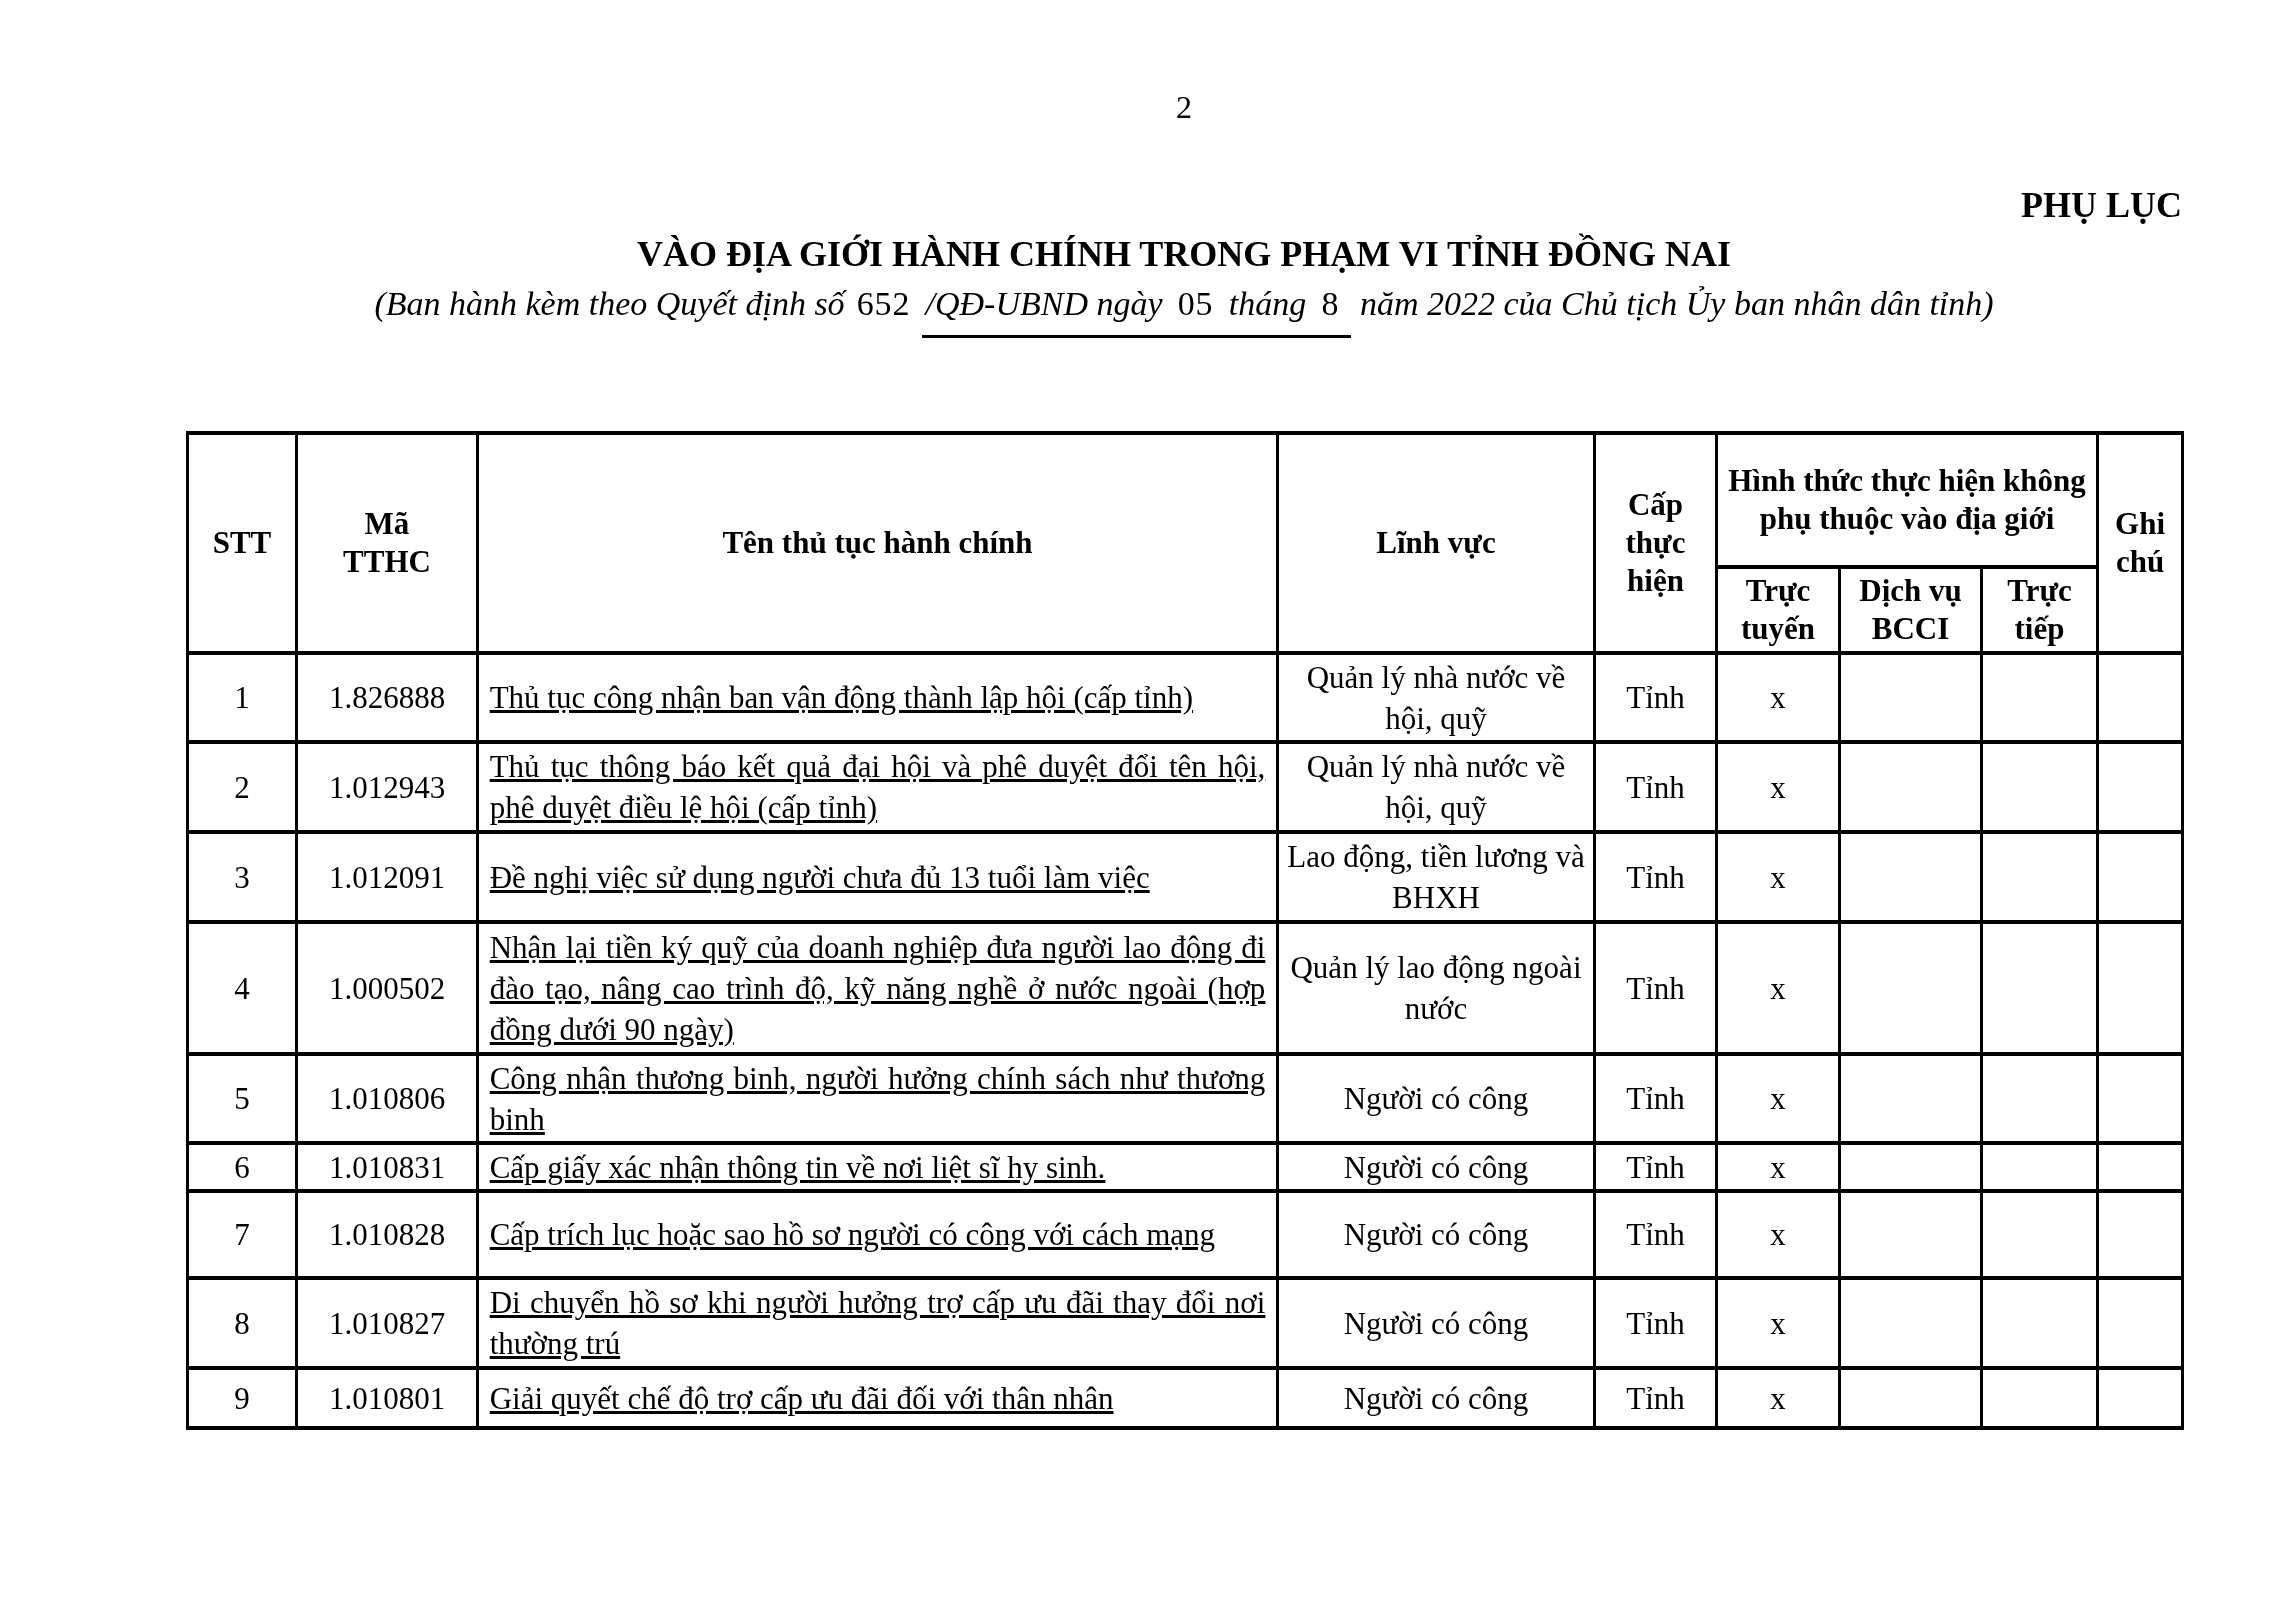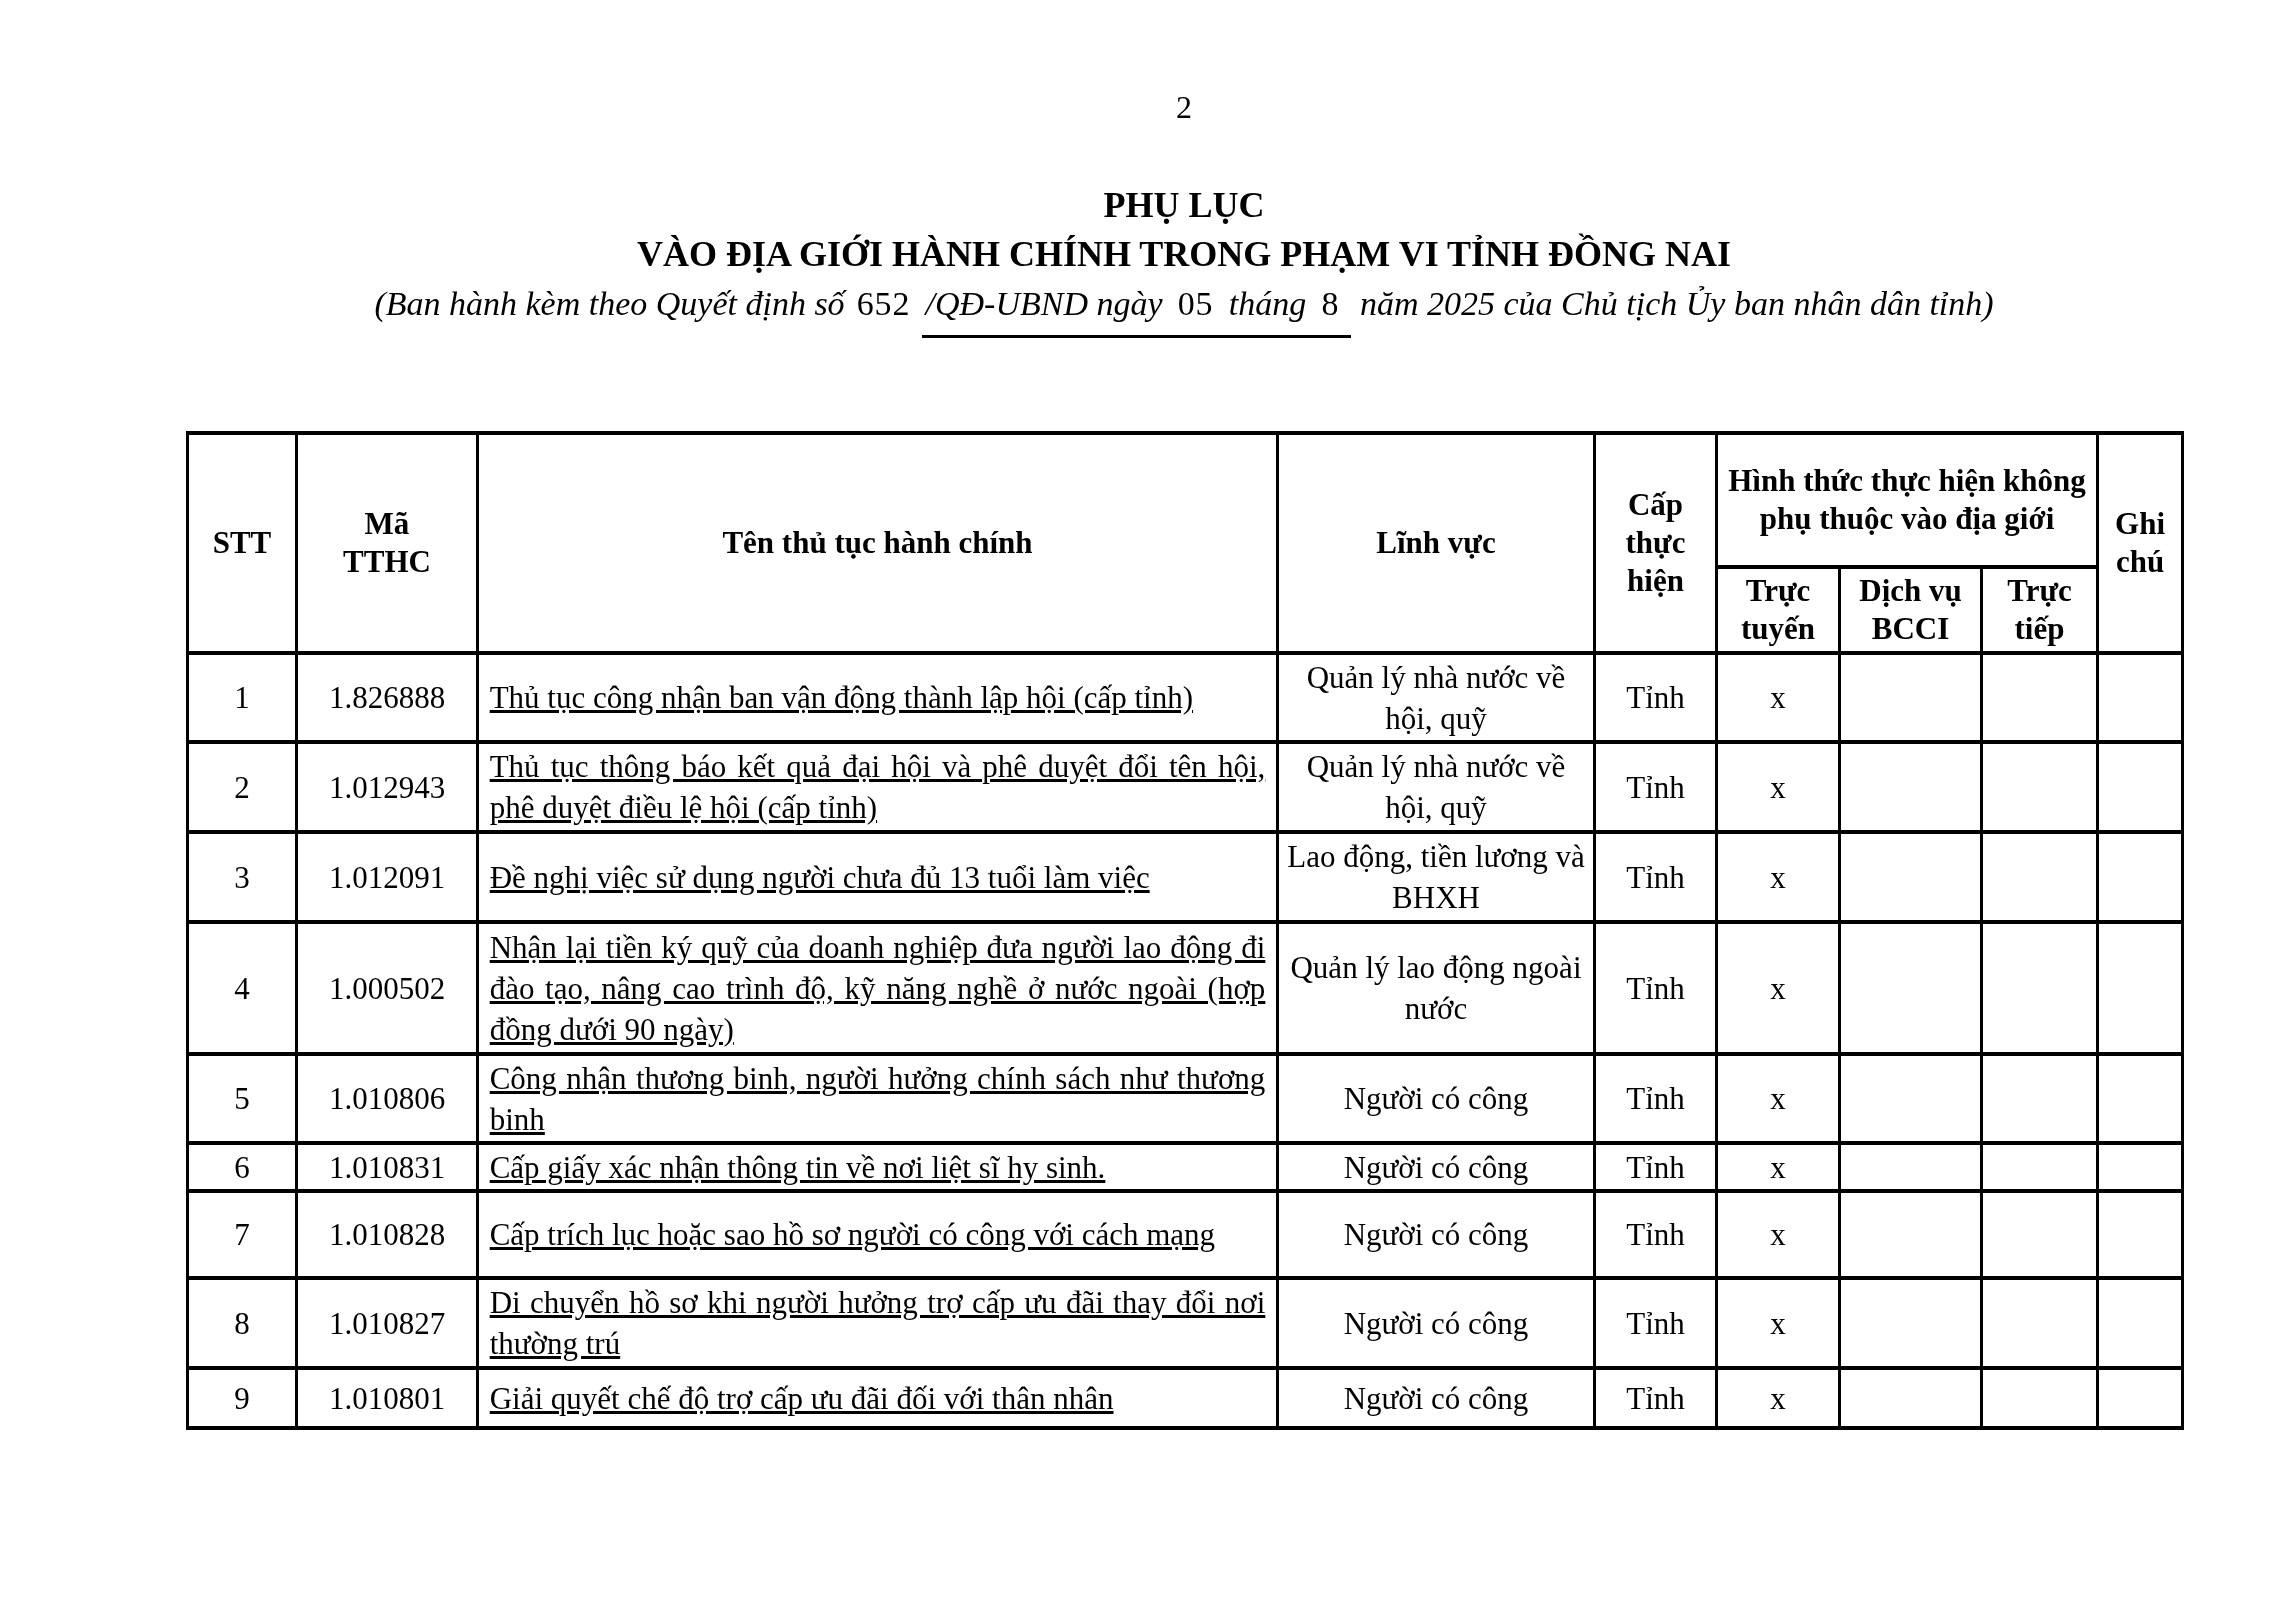--- a/index.html
+++ b/index.html
@@ -11,21 +11,21 @@
   }
   .doc{margin-left:186px;width:1996px;}
   .page-num{
     padding-top:89px;text-align:center;
     font-size:32px;line-height:37px;
   }
   .title{
     text-align:center;font-weight:bold;
     font-size:36px;line-height:49px;
   }
-  .title-1{margin-top:55px;}
+  .title-1{margin-top:55px;text-align:right;}
   .citation{
     text-align:center;font-style:italic;
     font-size:34px;line-height:44px;margin-top:3.1px;
   }
   .citation .num{
     font-style:normal;
     padding:0 12.2px;
     letter-spacing:0.8px;
     text-align:right;
   }
@@ -73,21 +73,21 @@
 </head>
 <body>
 
 <div class="doc">
 
   <div class="page-num">2</div>
 
   <div class="title title-1">PHỤ LỤC</div>
   <div class="title">VÀO ĐỊA GIỚI HÀNH CHÍNH TRONG PHẠM VI TỈNH ĐỒNG NAI</div>
 
-  <div class="citation"><span>(Ban hành kèm theo Quyết định số</span><span class="num">652</span><span class="fill-line"><span style="padding: 0px 3.1px;">/QĐ-UBND ngày</span><span class="num">05</span><span style="padding: 0px 3.1px;">tháng</span><span class="num">8</span></span> <span>năm 2025 của Chủ tịch Ủy ban nhân dân tỉnh)</span></div>
+  <div class="citation"><span>(Ban hành kèm theo Quyết định số</span><span class="num">652</span><span class="fill-line"><span style="padding: 0px 3.1px;">/QĐ-UBND ngày</span><span class="num">05</span><span style="padding: 0px 3.1px;">tháng</span><span class="num">8</span></span> <span>năm 2022 của Chủ tịch Ủy ban nhân dân tỉnh)</span></div>
 
   <table class="main">
     <colgroup>
       <col style="width:109px">
       <col style="width:181px">
       <col style="width:800px">
       <col style="width:317px">
       <col style="width:122px">
       <col style="width:123px">
       <col style="width:142px">

